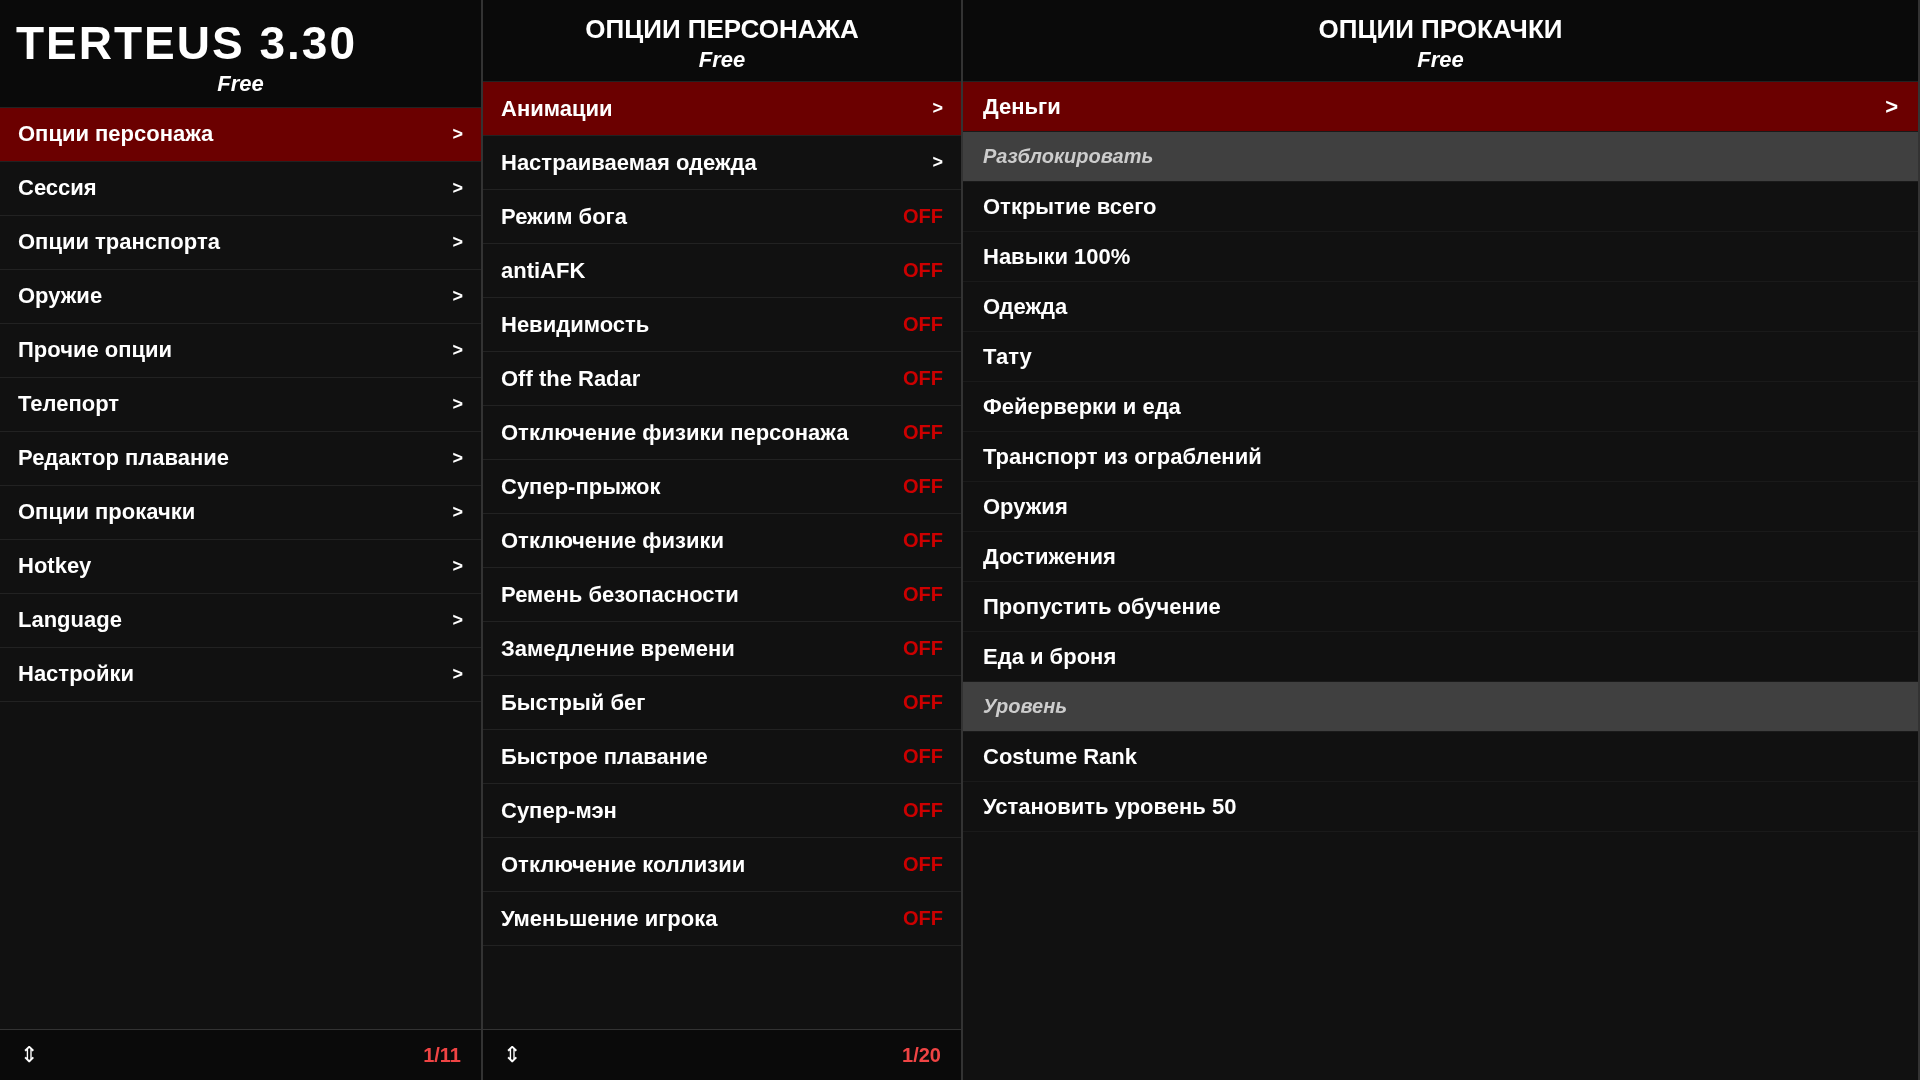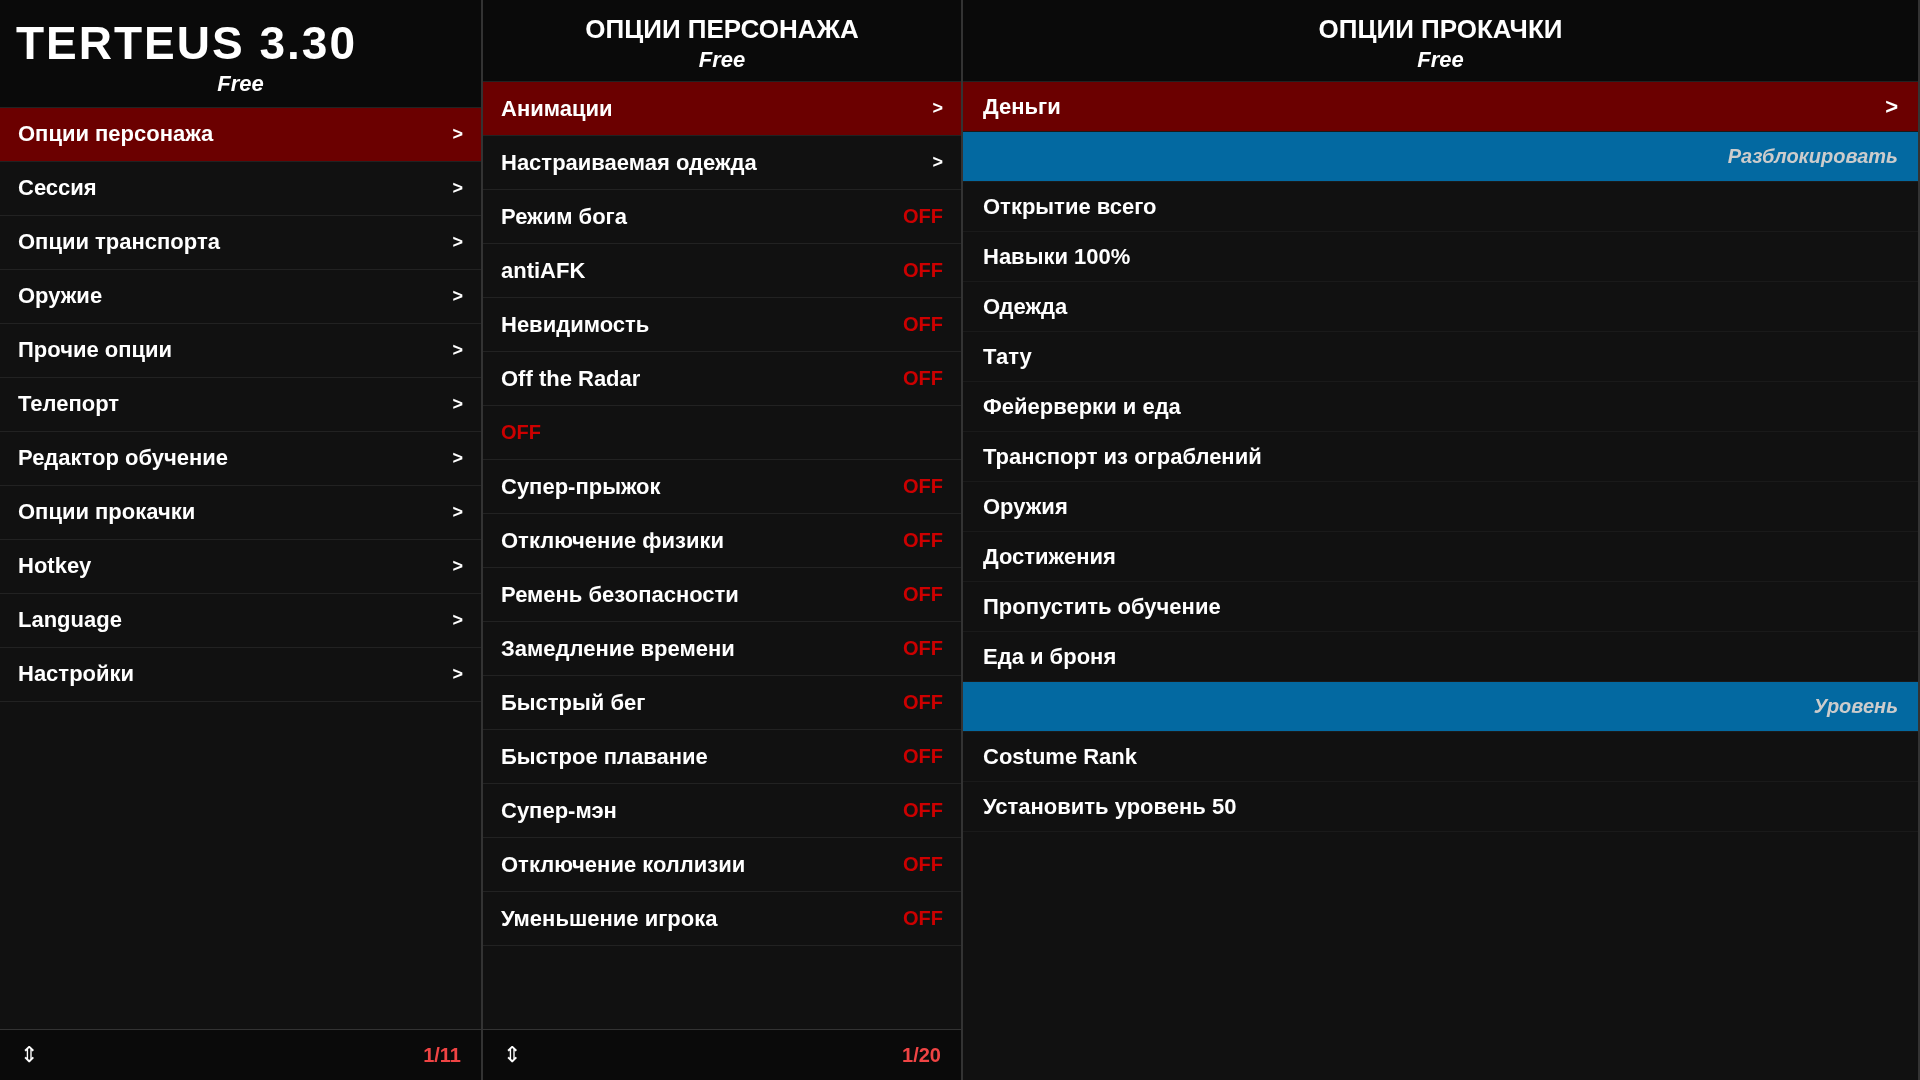--- a/index.html
+++ b/index.html
@@ -145,24 +145,24 @@
       font-weight: 700;
       border-bottom: 1px solid #1a1a1a;
       min-height: 50px;
     }
 
     .right-item.active {
       background: #6b0000;
     }
 
     .right-item.section-header {
-      justify-content: flex-end;
+      justify-content: flex-start;
       font-size: 20px;
       color: #ccc;
-      background: #0369a1;
+      background: #404040;
       font-style: italic;
       padding-left: 20px;
     }
   </style>
 </head>
 <body>
 
 <div class="panel panel-left">
   <div class="panel-header">
     <div class="panel-title">teRteus 3.30</div>
@@ -187,21 +187,21 @@
       </div>
       <div class="menu-item">
         <span>Прочие опции</span>
         <span class="arrow">&gt;</span>
       </div>
       <div class="menu-item">
         <span>Телепорт</span>
         <span class="arrow">&gt;</span>
       </div>
       <div class="menu-item">
-        <span>Редактор обучение</span>
+        <span>Редактор плавание</span>
         <span class="arrow">&gt;</span>
       </div>
       <div class="menu-item">
         <span>Опции прокачки</span>
         <span class="arrow">&gt;</span>
       </div>
       <div class="menu-item">
         <span>Hotkey</span>
         <span class="arrow">&gt;</span>
       </div>
@@ -244,20 +244,21 @@
       </div>
       <div class="menu-item">
         <span>Невидимость</span>
         <span class="status-off">OFF</span>
       </div>
       <div class="menu-item">
         <span>Off the Radar</span>
         <span class="status-off">OFF</span>
       </div>
       <div class="menu-item">
+        <span>Отключение физики персонажа</span>
         <span class="status-off">OFF</span>
       </div>
       <div class="menu-item">
         <span>Супер-прыжок</span>
         <span class="status-off">OFF</span>
       </div>
       <div class="menu-item">
         <span>Отключение физики</span>
         <span class="status-off">OFF</span>
       </div>

